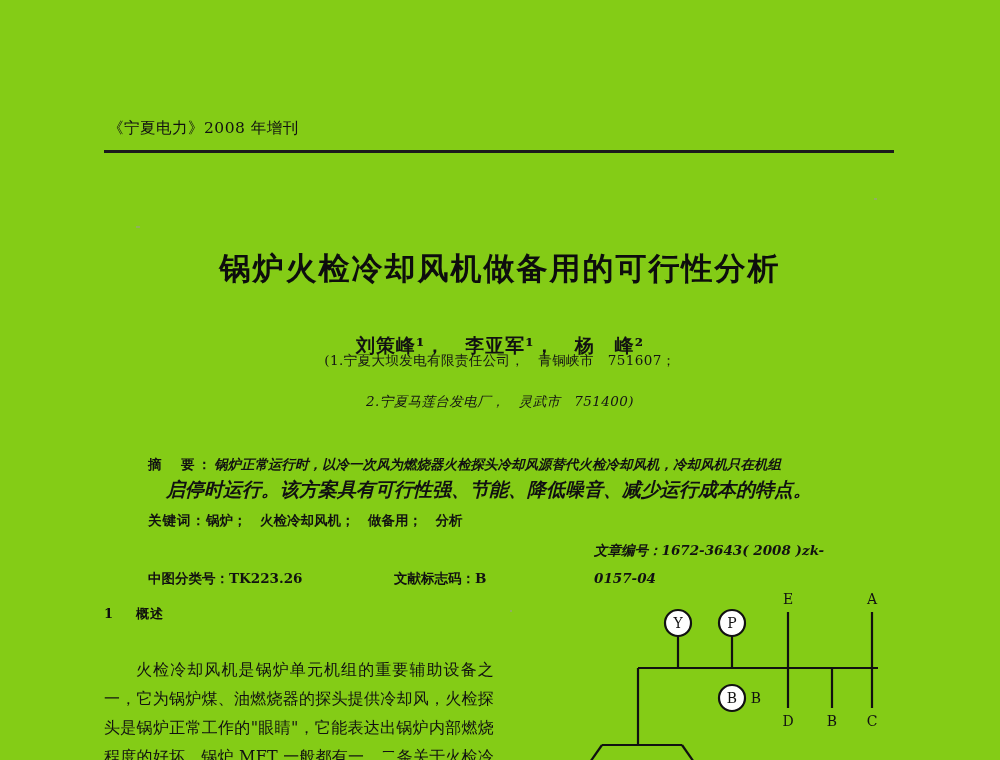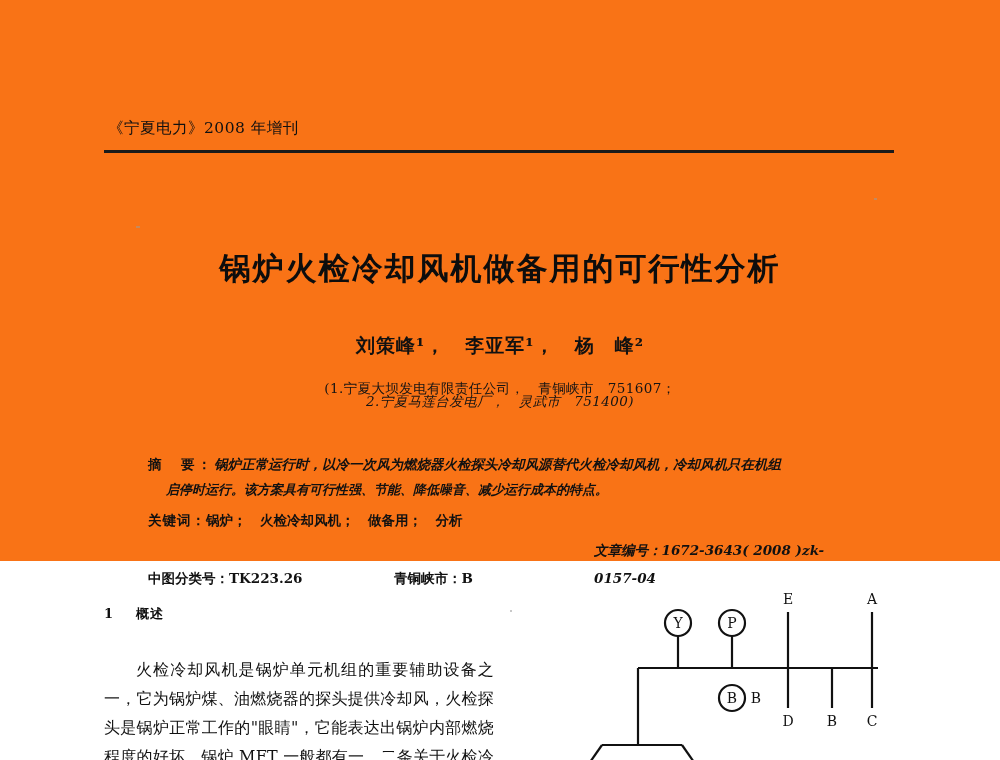--- a/index.html
+++ b/index.html
@@ -12,22 +12,22 @@
     height: 760px;
     position: relative;
     font-family: "DejaVu Sans", "Liberation Sans", sans-serif;
     color: #0a0a0a;
     overflow: hidden;
   }
   .page {
     position: absolute;
     left: 0; top: 0;
     width: 1000px;
-    height: 561px;
-    background: #f97316;
+    height: 760px;
+    background: #84cc16;
   }
 
   
   .runhead {
     position: absolute;
     left: 108px;
     top: 118px;
     font-size: 15.5px;
     font-family: "DejaVu Serif", "Liberation Serif", serif;
     letter-spacing: 0.5px;
@@ -71,21 +71,21 @@
   .affil {
     position: absolute;
     left: 0;
     width: 1000px;
     text-align: center;
     font-size: 13.5px;
     font-family: "DejaVu Serif", "Liberation Serif", serif;
     color: #141414;
     letter-spacing: 0.4px;
   }
-  .affil.l1 { top: 380px; }
+  .affil.l1 { top: 352px; }
   .affil.l2 { top: 393px; font-style: italic; }
 
   
   .abs-block {
     position: absolute;
     left: 148px;
     top: 452px;
     width: 706px;
     font-family: "DejaVu Serif", "Liberation Serif", serif;
     color: #111;
@@ -94,21 +94,21 @@
     font-size: 13.5px;
     font-weight: bold;
     line-height: 25px;
     font-style: italic;
   }
   .abs-row .lbl {
     font-style: normal;
     letter-spacing: 3px;
   }
   .abs-line2 {
-    font-size: 13px;
+    font-size: 19px;
     font-weight: bold;
     font-style: italic;
     line-height: 25px;
     padding-left: 18px;
   }
   .kw-row {
     font-size: 13.5px;
     font-weight: bold;
     line-height: 28px;
     margin-top: 4px;
@@ -194,21 +194,21 @@
 
     <div class="kw-row">
       <span class="lbl">关键词：</span><span>锅炉；　火检冷却风机；　做备用；　分析</span>
     </div>
 
     <div class="meta-row">
       <span class="m1">
         <span>中图分类号：</span><span>TK223.26</span>
       </span>
       <span class="m2">
-        <span>青铜峡市：</span><span>B</span>
+        <span>文献标志码：</span><span>B</span>
       </span>
       <span class="m3">
         <span>文章编号：</span><span>1672-3643( 2008 )zk-0157-04</span>
       </span>
     </div>
   </div>
 
   <div class="sec-head">
     <span class="num">1</span><span>概述</span>
   </div>

